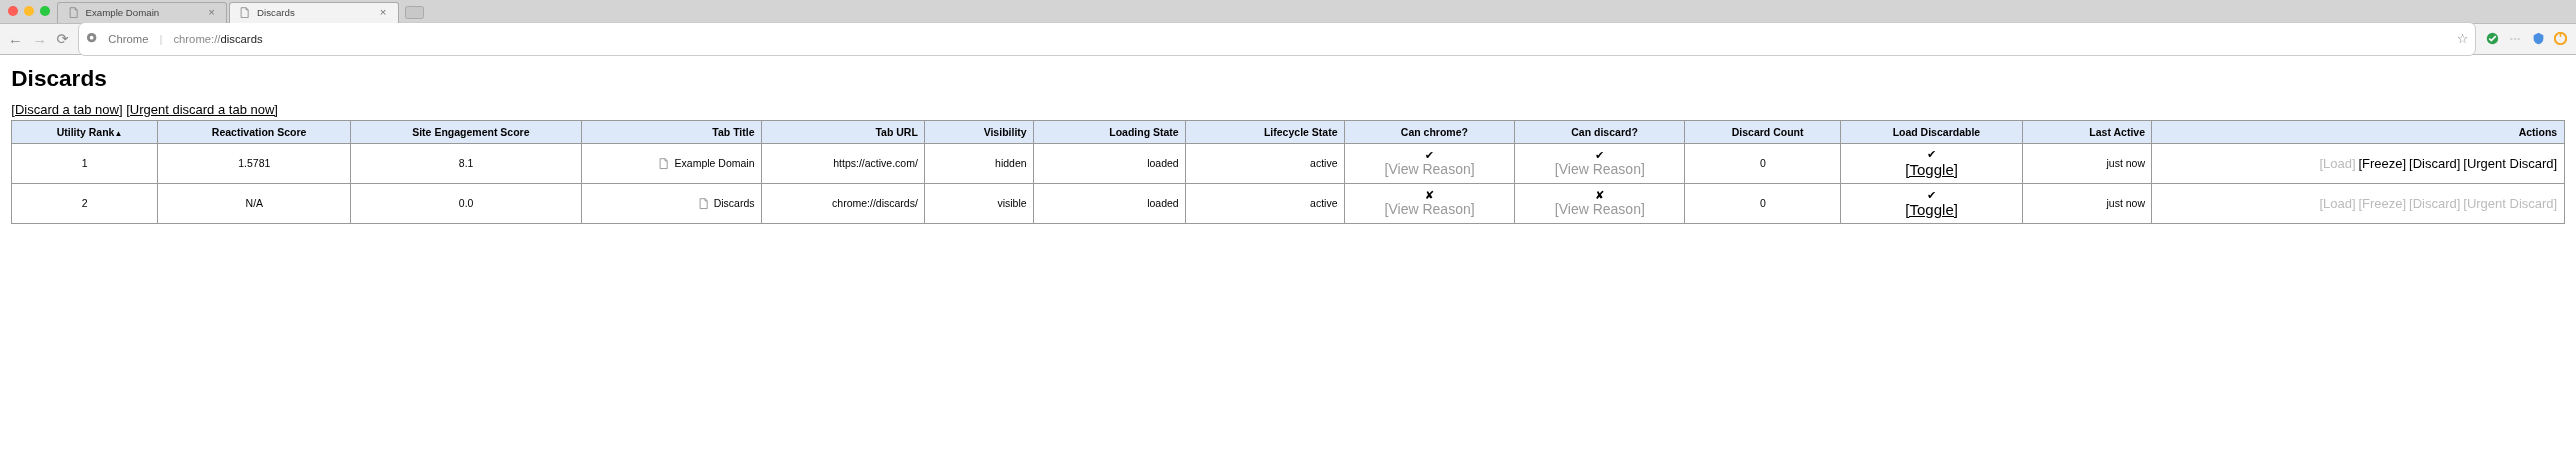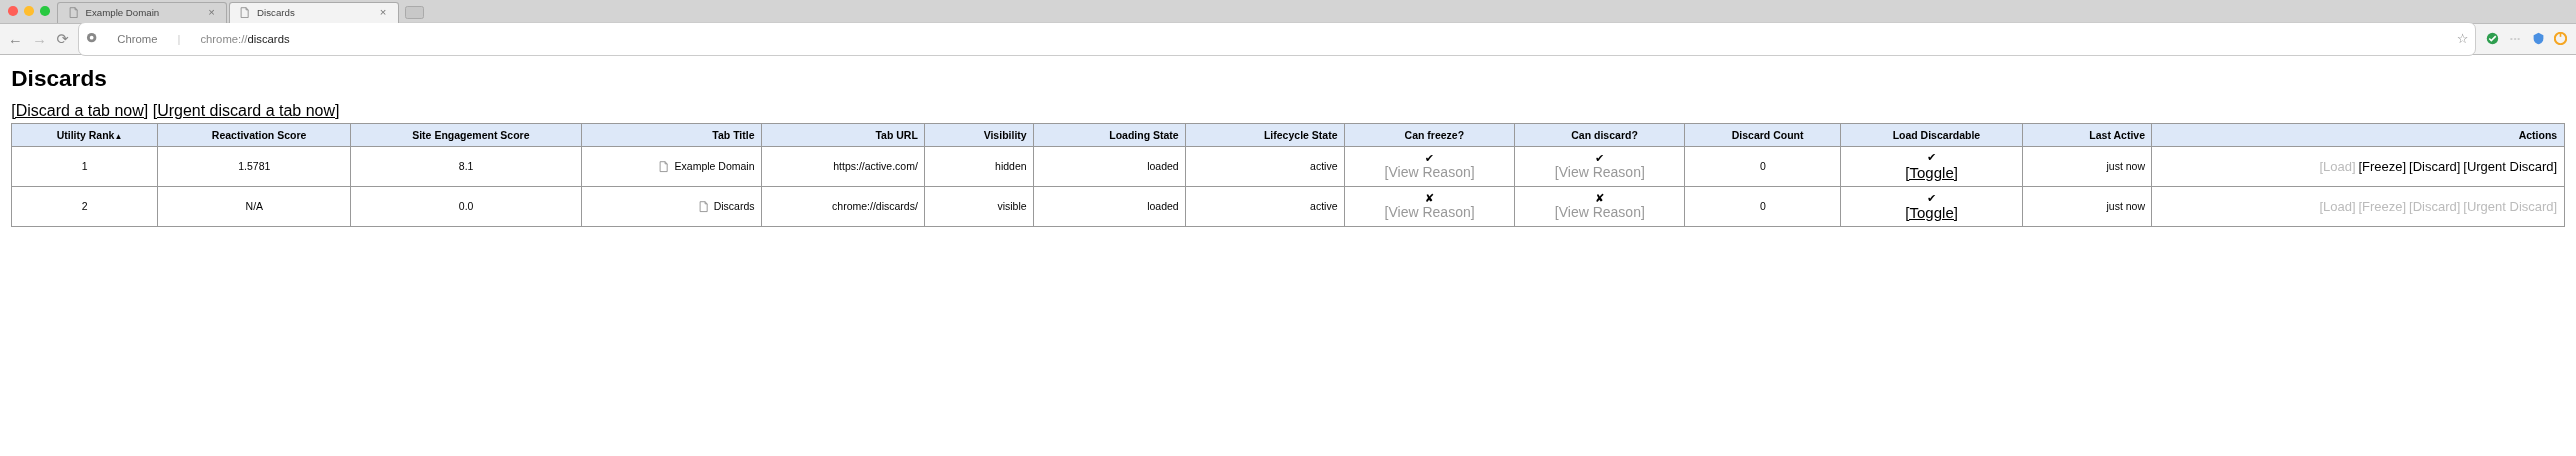--- a/index.html
+++ b/index.html
@@ -16,33 +16,33 @@
 .tab-strip { display: flex; align-items: flex-end; height: 22.6px; padding-left: 57px; margin-top: -22.6px; }
 .tab { display: flex; align-items: center; gap: 6.5px; height: 21px; padding: 0 9.7px; background: #d4d4d4; border: 0.8px solid #aaa; border-bottom: none; border-radius: 3.2px 3.2px 0 0; margin-right: 1.6px; min-width: 170px; font-size: 9.7px; color: #444; position: relative; }
 .tab.active { background: #f3f3f3; border-color: #aaa; z-index: 2; }
 .tab .favicon { width: 11.3px; height: 11.3px; flex-shrink:0; }
 .tab .tab-title { flex: 1; white-space: nowrap; overflow: hidden; text-overflow: ellipsis; }
 .tab .tab-close { width: 9.7px; height: 9.7px; color: #777; font-size: 11.3px; line-height: 9.7px; text-align:center; }
 .newtab { width: 19.4px; height: 13px; background: #c8c8c8; border: 0.8px solid #aaa; border-radius: 2.4px; margin-left: 4.9px; margin-bottom: 3.2px; }
 .toolbar { background: #f3f3f3; border-top:0.8px solid #bcbcbc; border-bottom: 0.8px solid #bcbcbc; height: 32px; display: flex; align-items: center; padding: 0 8px; gap: 9.7px; }
 .nav-btn { color: #888; font-size: 14.6px; }
 .nav-btn.disabled { color: #bbb; }
-.addr-bar { flex: 1; display: flex; align-items: center; gap: 20px; height: 34px; background: #fff; border: 0.8px solid #ccc; border-radius: 7px; padding: 0 6.5px; font-size: 11.3px; color: #333; }
+.addr-bar { flex: 1; display: flex; align-items: center; gap: 11px; height: 34px; background: #fff; border: 0.8px solid #ccc; border-radius: 7px; padding: 0 6.5px; font-size: 11.3px; color: #333; }
 .addr-prefix { color: #777; }
 .addr-sep { color: #ccc; }
 .addr-url-gray { color: #888; }
 .addr-url-dark { color: #222; }
 .addr-star { margin-left: auto; color: #888; font-size: 13px; }
 .ext-icons { display: flex; align-items:center; gap: 8px; }
 .ext-icon { width: 14.6px; height: 14.6px; display:flex; align-items:center; justify-content:center; }
 
 
 .page { padding: 11.3px; }
 h1 { font-size: 22.6px; font-weight: 700; margin-bottom: 9.7px; }
-.action-links { font-size: 16px; margin-bottom: 3.2px; }
+.action-links { font-size: 13px; margin-bottom: 3.2px; }
 .action-links a { color: #000; text-decoration: underline; cursor:pointer; }
 table { width: 100%; border-collapse: collapse; table-layout: auto; }
 th, td { border: 0.8px solid #999; padding: 4.9px 6.5px; text-align: right; font-size: 10.5px; vertical-align: middle; }
 th { background: #dde8f8; font-weight: 700; padding-left: 16px; }
 th.sortable { position: relative; }
 th .sort-arrow { font-size: 8px; }
 td.center, th.center { text-align: center; }
 .row-icon { display:inline-block; width:11.3px; height:11.3px; vertical-align:middle; margin-right:4.9px; }
 .check { font-size: 11.3px; line-height:1; }
 .view-reason { display:block; font-size: 14px; color: #999; }
@@ -135,21 +135,21 @@
     <thead>
       <tr>
         <th class="center sortable"><span>Utility Rank</span><span class="sort-arrow">▲</span></th>
         <th class="center">Reactivation Score</th>
         <th class="center">Site Engagement Score</th>
         <th>Tab Title</th>
         <th>Tab URL</th>
         <th>Visibility</th>
         <th>Loading State</th>
         <th>Lifecycle State</th>
-        <th class="center">Can freeze?</th>
+        <th class="center">Can chrome?</th>
         <th class="center">Can discard?</th>
         <th class="center">Discard Count</th>
         <th class="center">Load Discardable</th>
         <th>Last Active</th>
         <th>Actions</th>
       </tr>
     </thead>
     <tbody id="tbody">
         <tr>
           <td class="center">1</td>

